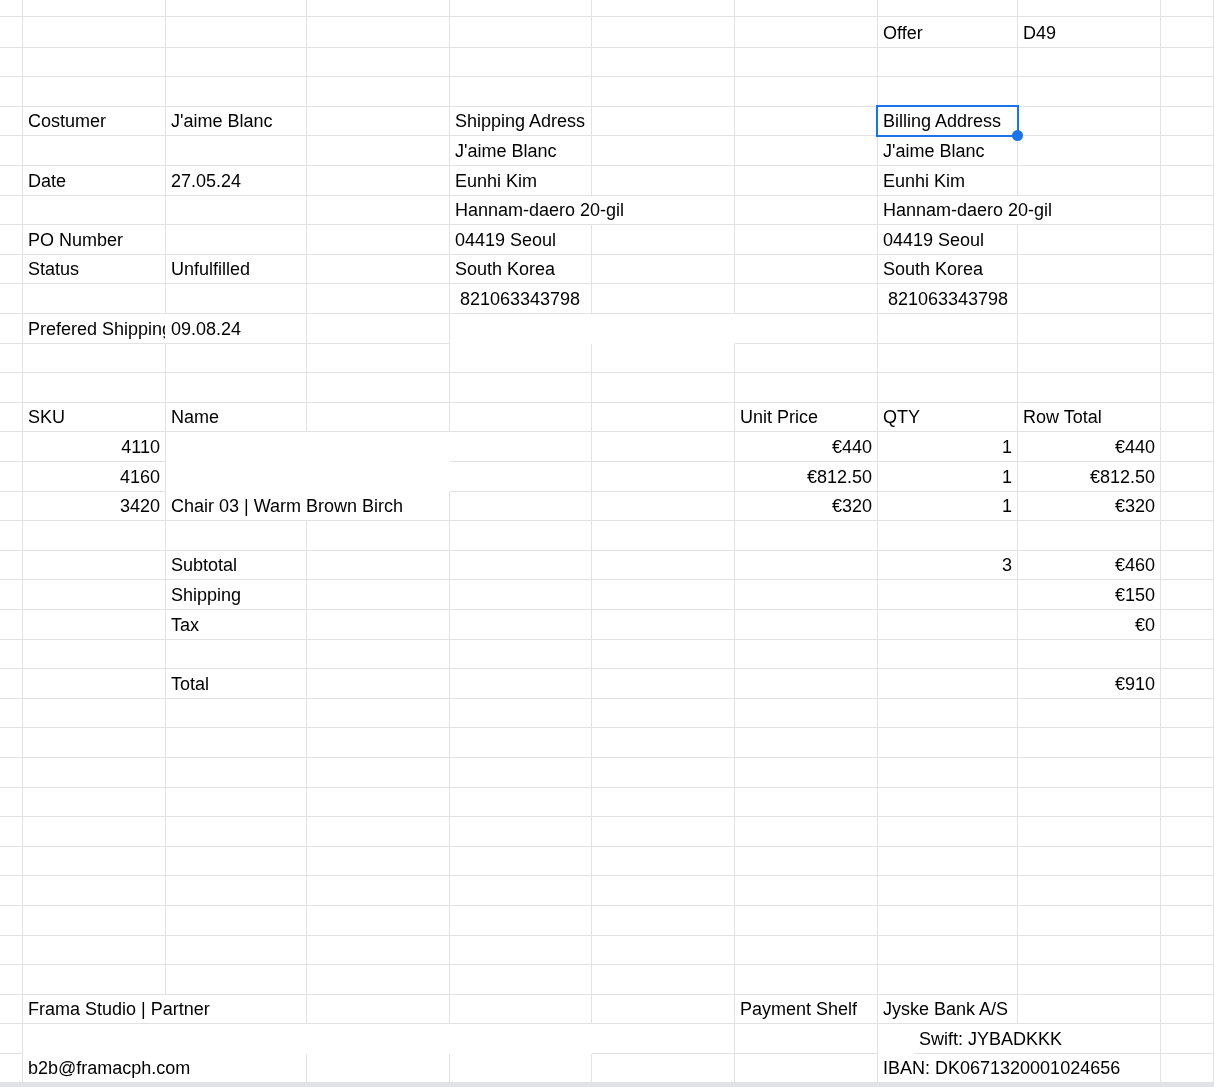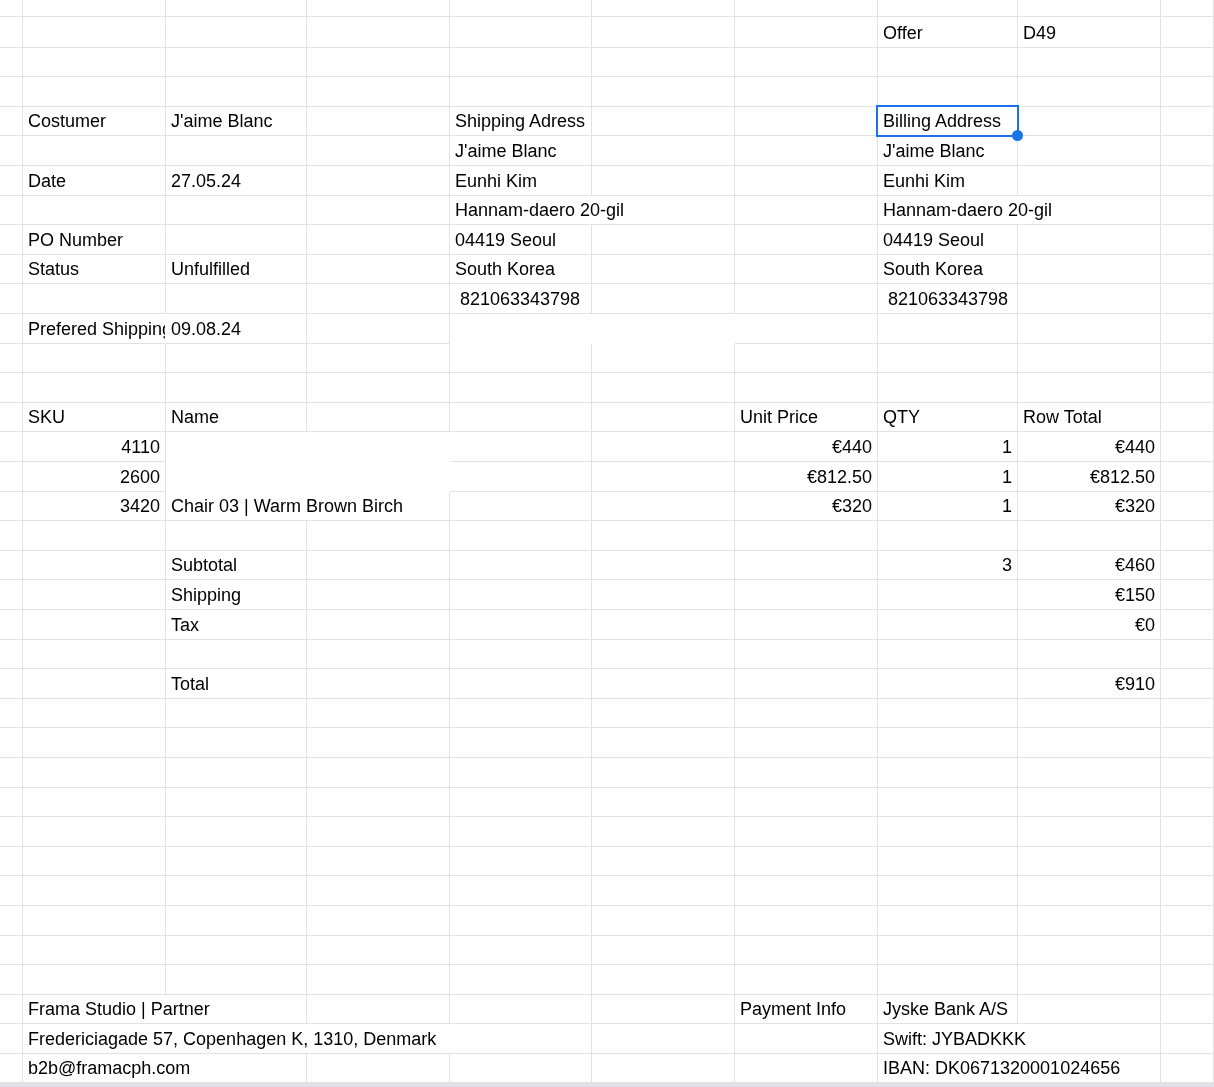--- a/index.html
+++ b/index.html
@@ -79,43 +79,42 @@
     <div class="cell" style="grid-area: 12 / 3 / auto / span 1;">09.08.24</div>
     <div class="cell" style="grid-area: 15 / 2 / auto / span 1;">SKU</div>
     <div class="cell" style="grid-area: 15 / 3 / auto / span 1;">Name</div>
     <div class="cell" style="grid-area: 15 / 7 / auto / span 1;">Unit Price</div>
     <div class="cell" style="grid-area: 15 / 8 / auto / span 1;">QTY</div>
     <div class="cell" style="grid-area: 15 / 9 / auto / span 1;">Row Total</div>
     <div class="cell right" style="grid-area: 16 / 2 / auto / span 1;">4110</div>
     <div class="cell right" style="grid-area: 16 / 7 / auto / span 1;">€440</div>
     <div class="cell right" style="grid-area: 16 / 8 / auto / span 1;">1</div>
     <div class="cell right" style="grid-area: 16 / 9 / auto / span 1;">€440</div>
-    <div class="cell right" style="grid-area: 17 / 2 / auto / span 1;">2600</div>
+    <div class="cell right" style="grid-area: 17 / 2 / auto / span 1;">4160</div>
     <div class="cell right" style="grid-area: 17 / 7 / auto / span 1;">€812.50</div>
     <div class="cell right" style="grid-area: 17 / 8 / auto / span 1;">1</div>
     <div class="cell right" style="grid-area: 17 / 9 / auto / span 1;">€812.50</div>
     <div class="cell right" style="grid-area: 18 / 2 / auto / span 1;">3420</div>
     <div class="cell" style="grid-area: 18 / 3 / auto / span 2;">Chair 03 | Warm Brown Birch</div>
     <div class="cell right" style="grid-area: 18 / 7 / auto / span 1;">€320</div>
     <div class="cell right" style="grid-area: 18 / 8 / auto / span 1;">1</div>
     <div class="cell right" style="grid-area: 18 / 9 / auto / span 1;">€320</div>
     <div class="cell" style="grid-area: 20 / 3 / auto / span 1;">Subtotal</div>
     <div class="cell right" style="grid-area: 20 / 8 / auto / span 1;">3</div>
     <div class="cell right" style="grid-area: 20 / 9 / auto / span 1;">€460</div>
     <div class="cell" style="grid-area: 21 / 3 / auto / span 1;">Shipping</div>
     <div class="cell right" style="grid-area: 21 / 9 / auto / span 1;">€150</div>
     <div class="cell" style="grid-area: 22 / 3 / auto / span 1;">Tax</div>
     <div class="cell right" style="grid-area: 22 / 9 / auto / span 1;">€0</div>
     <div class="cell" style="grid-area: 24 / 3 / auto / span 1;">Total</div>
     <div class="cell right" style="grid-area: 24 / 9 / auto / span 1;">€910</div>
     <div class="cell" style="grid-area: 35 / 2 / auto / span 2;">Frama Studio | Partner</div>
-    <div class="cell" style="grid-area: 35 / 7 / auto / span 1;">Payment Info</div>
+    <div class="cell" style="grid-area: 35 / 7 / auto / span 1;">Payment Shelf</div>
     <div class="cell" style="grid-area: 35 / 8 / auto / span 1;">Jyske Bank A/S</div>
-    <div class="cell" style="grid-area: 36 / 2 / auto / span 4;">Fredericiagade 57, Copenhagen K, 1310, Denmark</div>
-    <div class="cell" style="grid-area: 36 / 8 / auto / span 2;">Swift: JYBADKKK</div>
+    <div class="cell" style="grid-area: 36 / 8 / auto / span 2; margin-left: 36px;">Swift: JYBADKKK</div>
     <div class="cell" style="grid-area: 37 / 2 / auto / span 2;">b2b@framacph.com</div>
     <div class="cell" style="grid-area: 37 / 8 / auto / span 2;">IBAN: DK0671320001024656</div>
     <div class="cell" style="grid-area: 1 / 1;"></div>
     <div class="cell" style="grid-area: 1 / 2;"></div>
     <div class="cell" style="grid-area: 1 / 3;"></div>
     <div class="cell" style="grid-area: 1 / 4;"></div>
     <div class="cell" style="grid-area: 1 / 5;"></div>
     <div class="cell" style="grid-area: 1 / 6;"></div>
     <div class="cell" style="grid-area: 1 / 7;"></div>
     <div class="cell" style="grid-area: 1 / 8;"></div>

